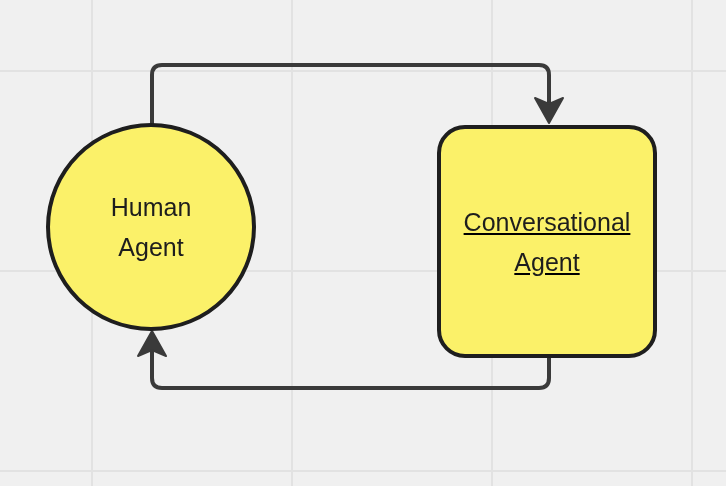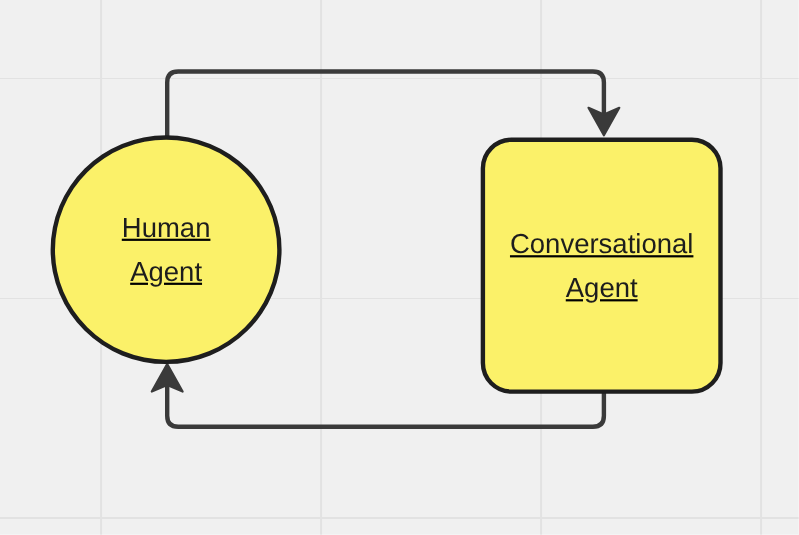--- a/index.html
+++ b/index.html
@@ -55,21 +55,20 @@
     font-size: 25px;
     line-height: 40px;
     white-space: nowrap;
   }
   #node-human {
     left: 46px;
     top: 123px;
     width: 210px;
     height: 208px;
     border-radius: 50%;
-    text-decoration: underline;
   }
   #node-conversational {
     left: 437px;
     top: 125px;
     width: 220px;
     height: 233px;
     border-radius: 28px;
     text-decoration: underline;
   }
 </style>

